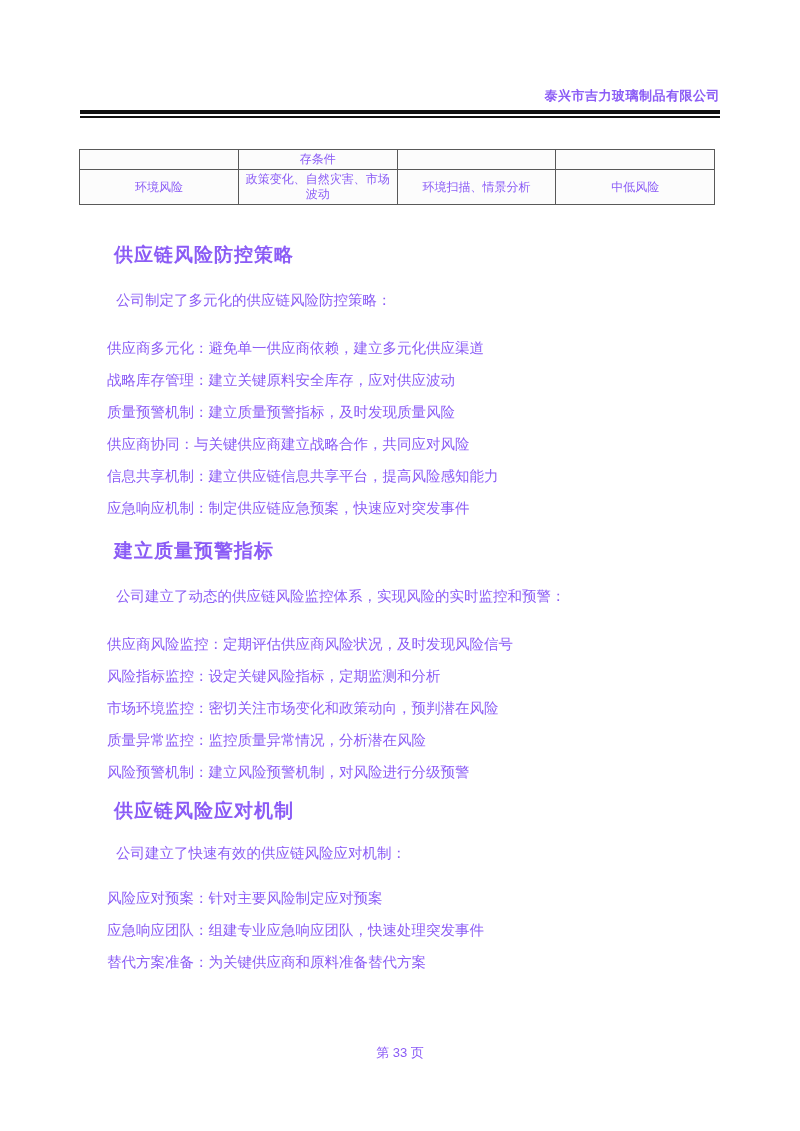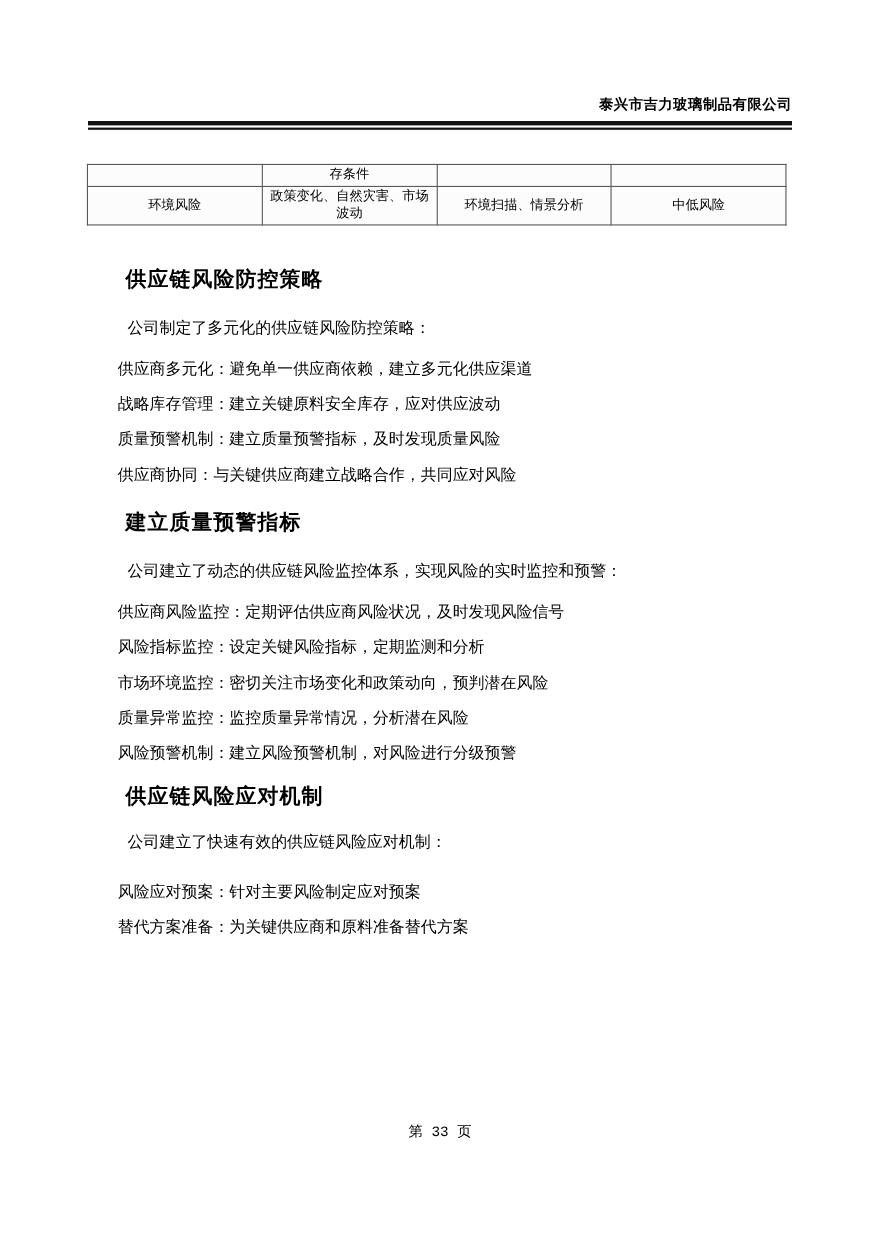--- a/index.html
+++ b/index.html
@@ -3,22 +3,22 @@
 <meta charset="utf-8">
 <style>
   * { margin: 0; padding: 0; box-sizing: border-box; }
   html, body { background: #ffffff; }
   .page {
     position: relative;
     width: 800px;
     height: 1131px;
     margin: 0 auto;
     background: #ffffff;
-    font-family: Liberation Mono, monospace;
-    color: #000000;
+    font-family: Liberation Sans, sans-serif;
+    color: #8b5cf6;
     overflow: hidden;
   }
   .header-block { margin: 88px 80px 0 80px; }
   .company-name {
     text-align: right;
     font-weight: bold;
     font-size: 13px;
     line-height: 16px;
     letter-spacing: 0.5px;
   }
@@ -55,31 +55,31 @@
   .s2 .section-title { margin-top: 16px; }
   .s3 .section-title { margin-top: 12px; }
   .section-intro {
     font-size: 14.5px;
     line-height: 18px;
     margin-left: 36px;
   }
   .s1 .section-intro, .s2 .section-intro { margin-top: 25px; }
   .s3 .section-intro { margin-top: 22px; }
   .item-list { margin-left: 27px; }
-  .s1 .item-list, .s2 .item-list { margin-top: 12px; }
+  .s1 .item-list, .s2 .item-list { margin-top: 23px; }
   .s3 .item-list { margin-top: 20px; }
   .list-item {
     font-size: 14.5px;
     height: 32px;
     line-height: 32px;
     white-space: nowrap;
   }
   .page-footer {
     position: absolute;
-    top: 1020px;
+    top: 1044px;
     left: 0;
     width: 100%;
     text-align: center;
     font-size: 13px;
   }
 </style>
 </head>
 <body>
 
 <div class="page">
@@ -110,40 +110,43 @@
   <div class="content">
 
     <div class="section s1">
       <div class="section-title">供应链风险防控策略</div>
       <div class="section-intro">公司制定了多元化的供应链风险防控策略：</div>
       <div class="item-list">
         <div class="list-item">供应商多元化：避免单一供应商依赖，建立多元化供应渠道</div>
         <div class="list-item">战略库存管理：建立关键原料安全库存，应对供应波动</div>
         <div class="list-item">质量预警机制：建立质量预警指标，及时发现质量风险</div>
         <div class="list-item">供应商协同：与关键供应商建立战略合作，共同应对风险</div>
+        <div class="list-item">信息共享机制：建立供应链信息共享平台，提高风险感知能力</div>
+        <div class="list-item">应急响应机制：制定供应链应急预案，快速应对突发事件</div>
       </div>
     </div>
 
     <div class="section s2">
       <div class="section-title">建立质量预警指标</div>
       <div class="section-intro">公司建立了动态的供应链风险监控体系，实现风险的实时监控和预警：</div>
       <div class="item-list">
         <div class="list-item">供应商风险监控：定期评估供应商风险状况，及时发现风险信号</div>
         <div class="list-item">风险指标监控：设定关键风险指标，定期监测和分析</div>
         <div class="list-item">市场环境监控：密切关注市场变化和政策动向，预判潜在风险</div>
         <div class="list-item">质量异常监控：监控质量异常情况，分析潜在风险</div>
         <div class="list-item">风险预警机制：建立风险预警机制，对风险进行分级预警</div>
       </div>
     </div>
 
     <div class="section s3">
       <div class="section-title">供应链风险应对机制</div>
       <div class="section-intro">公司建立了快速有效的供应链风险应对机制：</div>
       <div class="item-list">
         <div class="list-item">风险应对预案：针对主要风险制定应对预案</div>
+        <div class="list-item">应急响应团队：组建专业应急响应团队，快速处理突发事件</div>
         <div class="list-item">替代方案准备：为关键供应商和原料准备替代方案</div>
       </div>
     </div>
 
   </div>
 
   <div class="page-footer">
     <span>第 33 页</span>
   </div>
 

